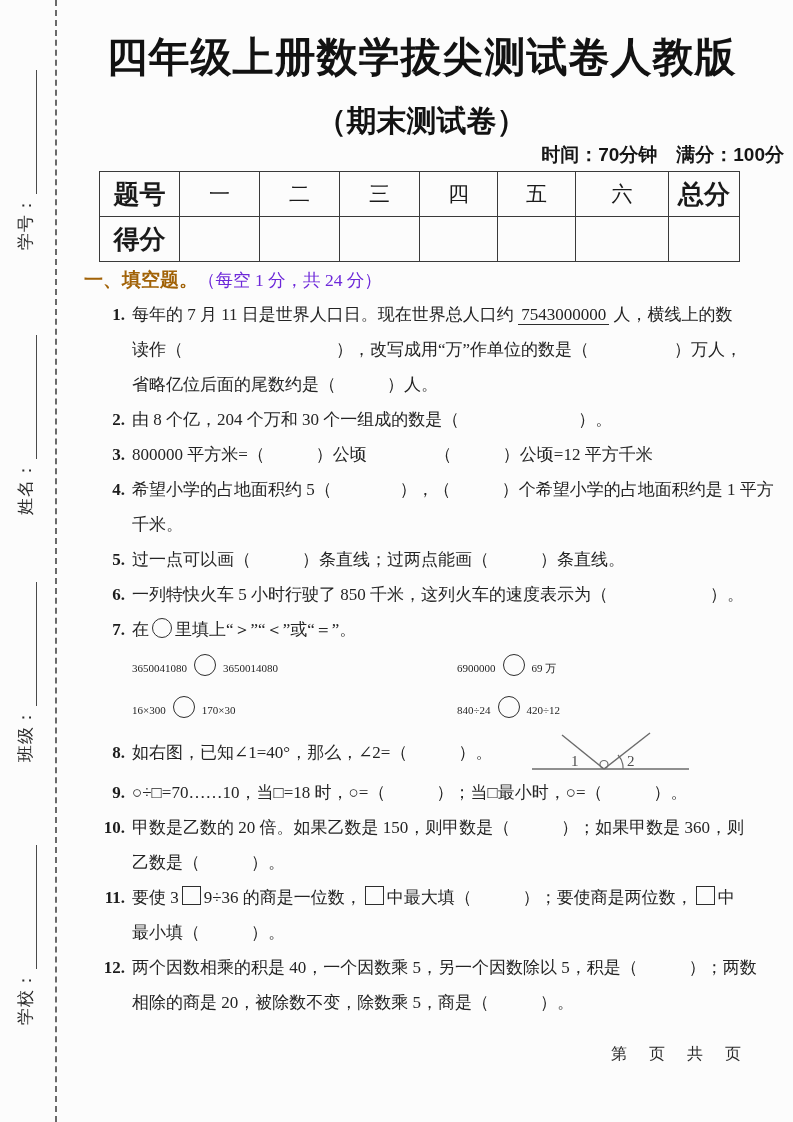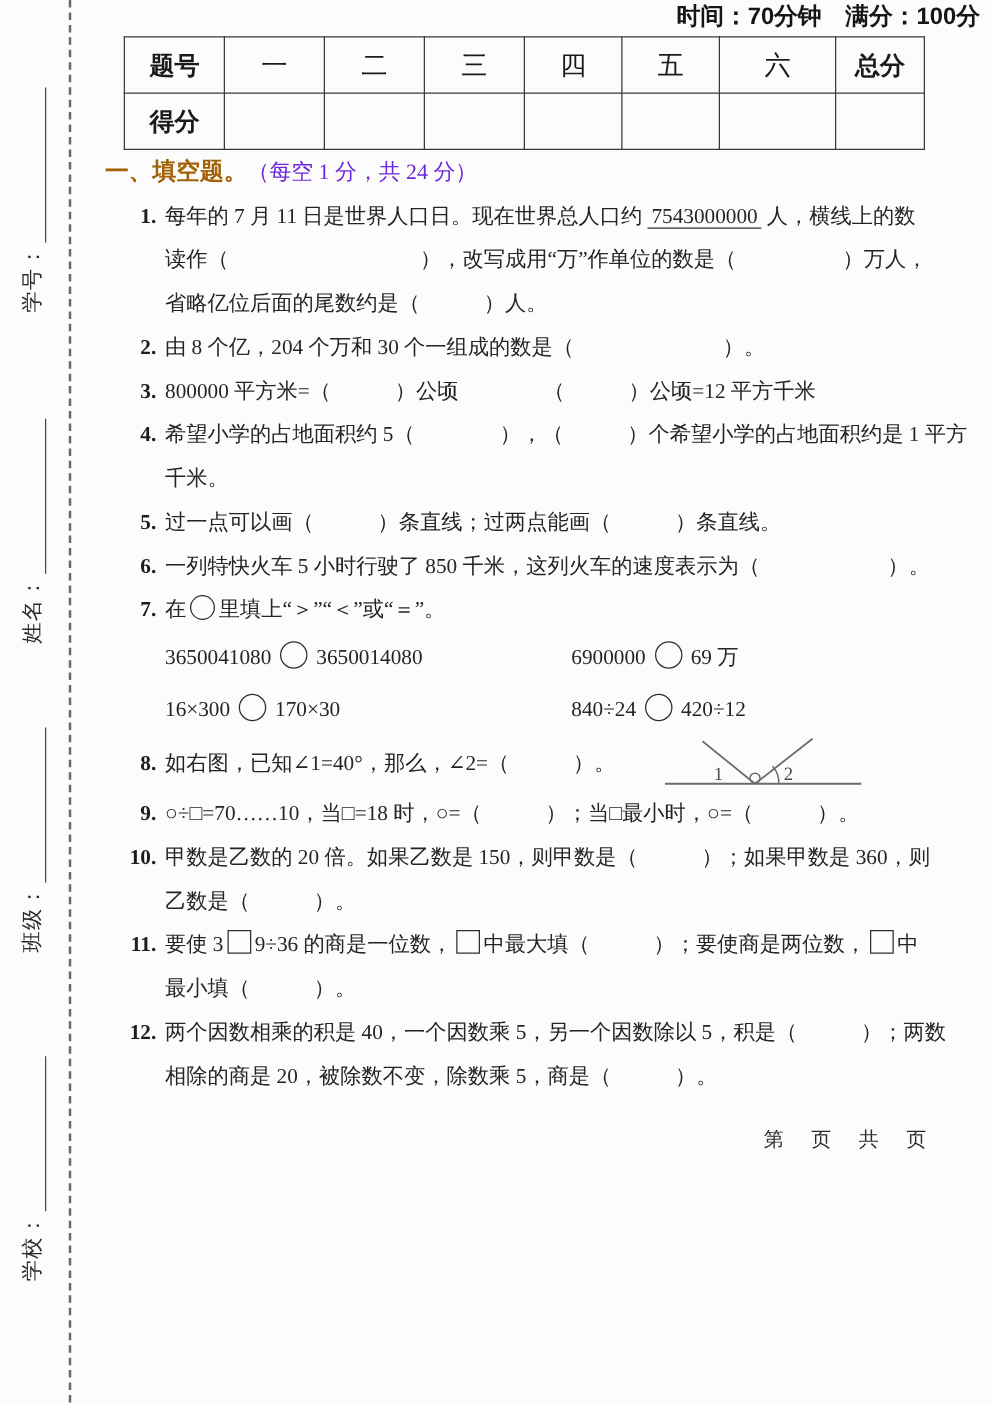--- a/index.html
+++ b/index.html
@@ -24,34 +24,34 @@
   .subtitle{margin-top:16px;text-align:center;font-family:"Liberation Sans","DejaVu Sans",sans-serif;
     font-weight:bold;font-size:30px;color:#121212;}
   .meta{width:700px;text-align:right;padding-right:4px;
     font-family:"Liberation Sans","DejaVu Sans",sans-serif;font-weight:bold;
     font-size:19px;color:#161616;}
   
   table.score{border-collapse:collapse;margin-top:3px;table-layout:fixed;}
   table.score th,table.score td{border:1.6px solid #3a3a3a;height:44px;padding:0;
     text-align:center;vertical-align:middle;}
   .th-hei{font-family:"Liberation Sans","DejaVu Sans",sans-serif;font-weight:bold;
-    font-size:20px;color:#1a1a1a;}
+    font-size:26px;color:#1a1a1a;}
   .th-song{font-family:"Liberation Serif","DejaVu Serif",serif;font-weight:normal;
     font-size:21px;color:#1a1a1a;}
   
   .sec-head{height:35px;line-height:35px;margin-left:-15px;white-space:nowrap;}
   .sec-head .b{font-family:"Liberation Sans","DejaVu Sans",sans-serif;font-weight:bold;
     font-size:19px;color:#a16207;}
   .sec-head .n{font-size:17.5px;color:#6d28d9;}
   .qline{height:35px;line-height:35px;font-size:17px;color:#242424;white-space:nowrap;position:relative;}
   .qnum{display:inline-block;width:26px;text-align:right;margin-right:7px;
     font-weight:bold;color:#1d1d1d;}
   .cont{padding-left:33px;}
   .numline{border-bottom:1.2px solid #2e2e2e;padding:0 3px;}
-  .cmprow{height:42px;line-height:42px;display:flex;font-size:17px;color:#242424;padding-left:33px;}
+  .cmprow{height:42px;line-height:42px;display:flex;font-size:11px;color:#242424;padding-left:33px;}
   .cmp-left{width:325px;}
   .circle{display:inline-block;width:20px;height:20px;border:1.6px solid #2e2e2e;
     border-radius:50%;vertical-align:-4px;margin:0 7px;background:transparent;}
   .circle.small{width:18px;height:18px;vertical-align:-3px;margin:0 3px;}
   .sqbox{display:inline-block;width:17px;height:17px;border:1.2px solid #2e2e2e;
     vertical-align:-2px;margin:0 3px;background:transparent;}
   .q8line{height:44px;line-height:44px;}
   .anglefig{position:absolute;left:430px;top:-2px;}
   .footer{margin-top:24px;text-align:right;font-family:"Liberation Sans","DejaVu Sans",sans-serif;
     font-size:16px;color:#2a2a2a;letter-spacing:3px;}
@@ -72,20 +72,24 @@
 <div class="side-field" style="top:662px">
   <span class="lbl">班级：</span>
   <span class="uline"></span>
 </div>
 <div class="side-field" style="top:925px">
   <span class="lbl">学校：</span>
   <span class="uline"></span>
 </div>
 
 <div class="content">
+  <div class="inner">
+    <div class="title">四年级上册数学拔尖测试卷人教版</div>
+    <div class="subtitle">（期末测试卷）</div>
+  </div>
 
   <div class="meta">时间：70分钟　满分：100分</div>
 
   <div class="inner">
     <table class="score">
       <colgroup>
         <col style="width:80px">
           <col style="width:80px">
           <col style="width:80px">
           <col style="width:80px">

